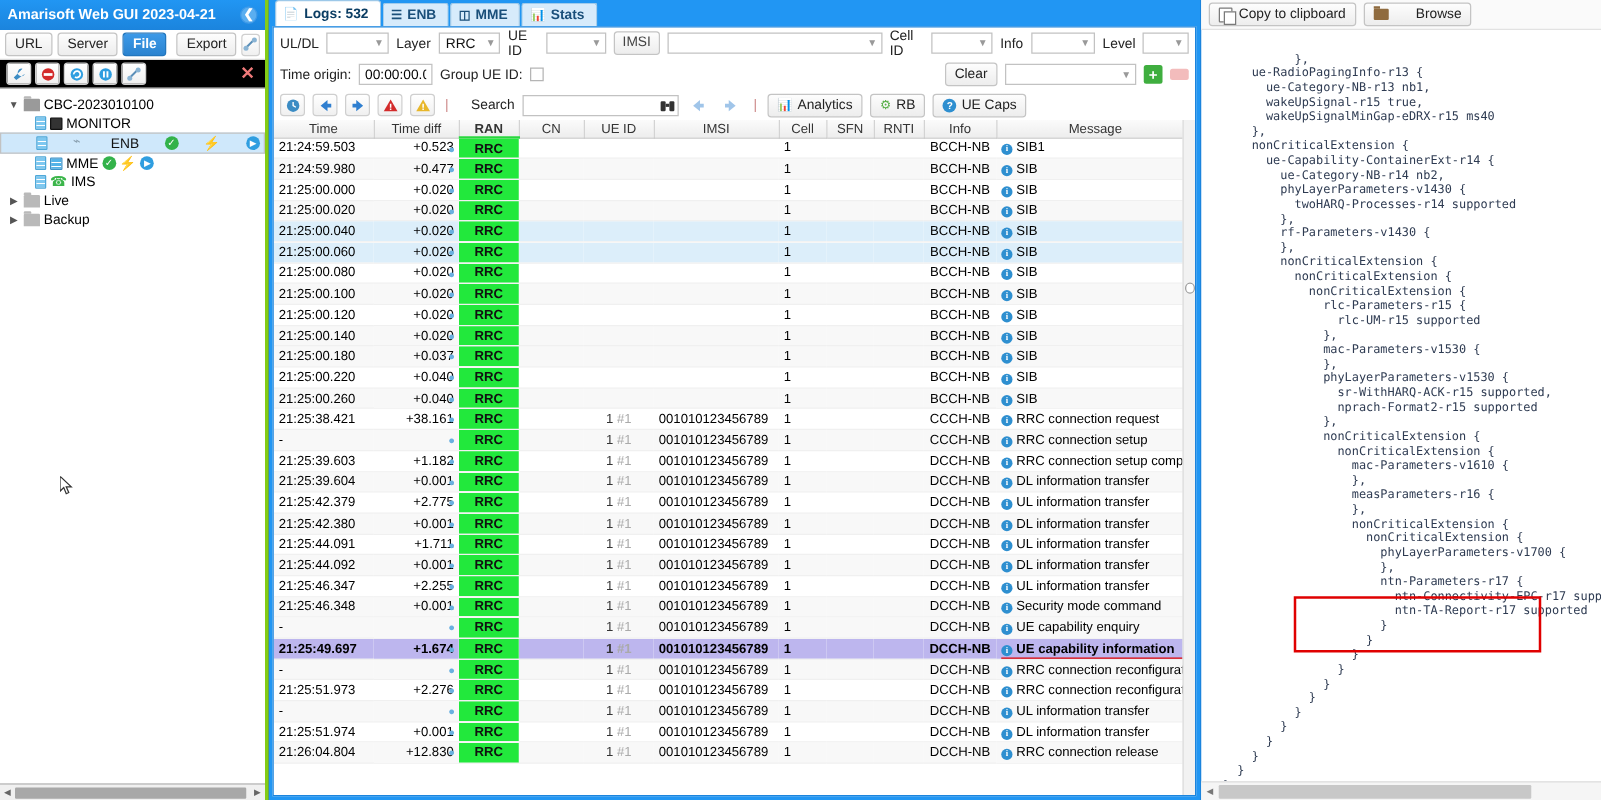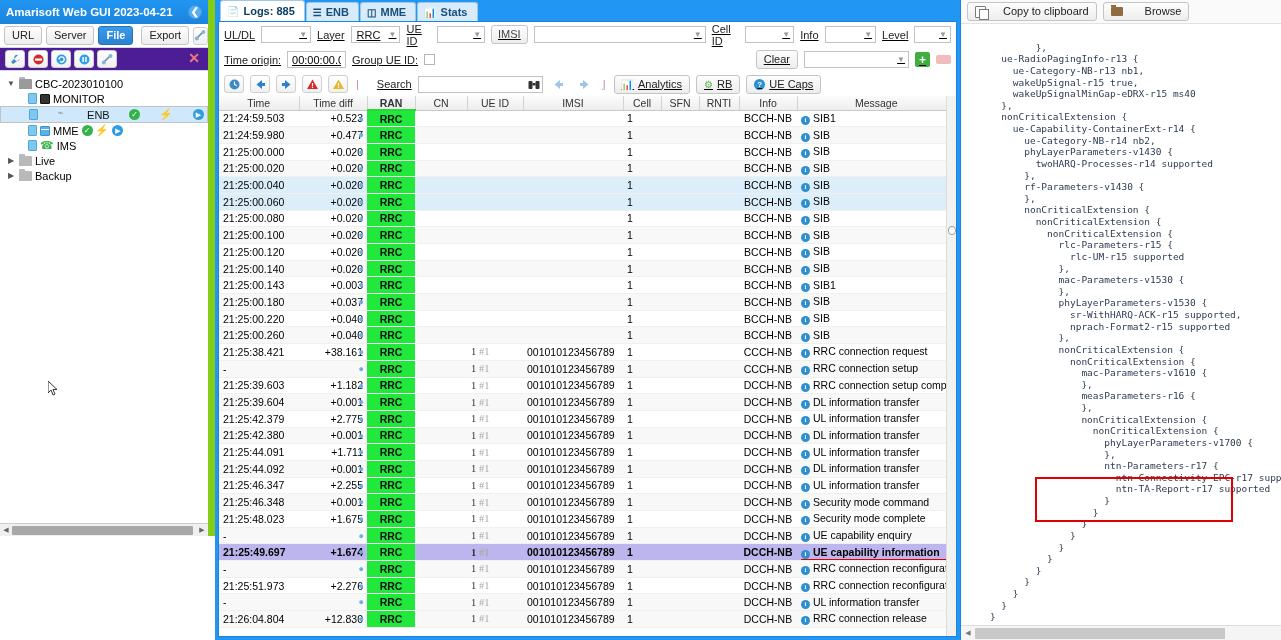--- a/index.html
+++ b/index.html
@@ -9,24 +9,24 @@
     overflow: hidden;
     font-family: "Liberation Sans", sans-serif;
     font-size: 11px;
     background: #ffffff;
     color: #000;
   }
   #app { position: relative; width: 1281px; height: 640px; display: flex; }
 
   
   #sidebar {
-    width: 215px; height: 536px;
-    background: #4c1d95;
+    width: 215px; height: 640px;
+    background: #000000;
     display: flex; flex-direction: column;
-    border-right: 7px solid #84cc16;
+    border-right: 3px solid #84cc16;
     position: relative;
   }
   .side-title {
     height: 24px;
     background: linear-gradient(to bottom,#2196f3,#1b84dd);
     color: #fff;
     font-weight: bold;
     font-size: 11.5px;
     display: flex; align-items: center;
     padding: 0 6px;
@@ -162,21 +162,21 @@
   }
   .tab.active { background: #ffffff; color:#0b3d63; height: 21px; }
   .tabico { font-size: 10px; }
 
   #panel {
     flex: 1; background: #fff; border: 1px solid #1b84dd;
     display: flex; flex-direction: column; overflow: hidden;
   }
   .filter-row {
     display: flex; align-items: center; gap: 6px;
-    padding: 3px 5px; font-size: 11px; height: 25px; text-decoration: underline;
+    padding: 3px 5px; font-size: 11px; height: 25px;
   }
   .fl { color:#222; }
   .sel {
     border: 1px solid #c2c2c2; background:#fff;
     height: 17px; display:flex; align-items:center;
     justify-content: space-between; padding: 0 3px 0 5px;
     font-size: 11px; cursor: pointer; color:#111;
   }
   .sel .car { color:#999; font-size:8px; margin-left:4px; }
   .txtin {
@@ -219,21 +219,21 @@
   tr.alt td { background: #f8f8f8; }
   tr.hl td { background: #dceefa; }
   tr.sel2 td { background: #bdb6ee; font-weight: bold; }
   td.c-time { text-align: left; }
   td.c-diff { text-align: right; position: relative; padding-right: 14px; }
   td.c-diff .dot {
     position:absolute; right:3px; top:4px;
     width:7px; height:8px; color:#6ab0e0; font-size:9px; line-height:8px;
   }
   td.c-ran { background: #22e83c !important; text-align:center; font-weight:bold; color:#111;}
-  td.c-ueid { text-align: left; color:#333;font-family:Liberation Serif, serif; }
+  td.c-ueid { text-align: center; color:#333; }
   td.c-ueid .hash { color:#aaa; }
   td.c-imsi { text-align: left; }
   td.c-cell { text-align: left; }
   td.c-info { text-align: center; margin-left: 44px; }
   td.c-msg { text-align: left; position: relative; }
   .ibadge {
     display:inline-block; width:9px; height:9px; border-radius:50%;
     background:#2e8fd0; color:#fff; font-size:7px; line-height:9px;
     text-align:center; margin-right:3px; font-weight:bold;
     font-family:"Liberation Serif",serif;
@@ -413,21 +413,21 @@
       <div class="thumb"></div>
       <span style="flex:1"></span>
       <span class="sarrow">▶</span>
     </div>
   </div>
 
   <div id="center">
     <div id="tabs">
       <div class="tab active">
         <span class="tabico">📄</span>
-        <span>Logs: 885</span>
+        <span>Logs: 532</span>
       </div>
       <div class="tab">
         <span class="tabico">☰</span>
         <span>ENB</span>
       </div>
       <div class="tab">
         <span class="tabico">◫</span>
         <span>MME</span>
       </div>
       <div class="tab">
@@ -713,33 +713,20 @@
                 <td class="c-ran">RRC</td>
                 <td class="c-cn"></td>
                 <td class="c-ueid"></td>
                 <td class="c-imsi"></td>
                 <td class="c-cell">1</td>
                 <td class="c-sfn"></td>
                 <td class="c-rnti"></td>
                 <td class="c-info">BCCH-NB</td>
                 <td class="c-msg"><span class="ibadge">i</span>SIB</td>
               </tr>
-              <tr class="">
-                <td class="c-time">21:25:00.143</td>
-                <td class="c-diff">+0.003<span class="dot">●</span></td>
-                <td class="c-ran">RRC</td>
-                <td class="c-cn"></td>
-                <td class="c-ueid"></td>
-                <td class="c-imsi"></td>
-                <td class="c-cell">1</td>
-                <td class="c-sfn"></td>
-                <td class="c-rnti"></td>
-                <td class="c-info">BCCH-NB</td>
-                <td class="c-msg"><span class="ibadge">i</span>SIB1</td>
-              </tr>
               <tr class="alt">
                 <td class="c-time">21:25:00.180</td>
                 <td class="c-diff">+0.037<span class="dot">●</span></td>
                 <td class="c-ran">RRC</td>
                 <td class="c-cn"></td>
                 <td class="c-ueid"></td>
                 <td class="c-imsi"></td>
                 <td class="c-cell">1</td>
                 <td class="c-sfn"></td>
                 <td class="c-rnti"></td>
@@ -897,33 +884,20 @@
                 <td class="c-ran">RRC</td>
                 <td class="c-cn"></td>
                 <td class="c-ueid">1 <span class="hash">#1</span></td>
                 <td class="c-imsi">001010123456789</td>
                 <td class="c-cell">1</td>
                 <td class="c-sfn"></td>
                 <td class="c-rnti"></td>
                 <td class="c-info">DCCH-NB</td>
                 <td class="c-msg"><span class="ibadge">i</span>Security mode command</td>
               </tr>
-              <tr class="">
-                <td class="c-time">21:25:48.023</td>
-                <td class="c-diff">+1.675<span class="dot">●</span></td>
-                <td class="c-ran">RRC</td>
-                <td class="c-cn"></td>
-                <td class="c-ueid">1 <span class="hash">#1</span></td>
-                <td class="c-imsi">001010123456789</td>
-                <td class="c-cell">1</td>
-                <td class="c-sfn"></td>
-                <td class="c-rnti"></td>
-                <td class="c-info">DCCH-NB</td>
-                <td class="c-msg"><span class="ibadge">i</span>Security mode complete</td>
-              </tr>
               <tr class="alt">
                 <td class="c-time">-</td>
                 <td class="c-diff">
                   <span class="dot">●</span>
                 </td>
                 <td class="c-ran">RRC</td>
                 <td class="c-cn"></td>
                 <td class="c-ueid">1 <span class="hash">#1</span></td>
                 <td class="c-imsi">001010123456789</td>
                 <td class="c-cell">1</td>
@@ -981,20 +955,33 @@
                 <td class="c-ran">RRC</td>
                 <td class="c-cn"></td>
                 <td class="c-ueid">1 <span class="hash">#1</span></td>
                 <td class="c-imsi">001010123456789</td>
                 <td class="c-cell">1</td>
                 <td class="c-sfn"></td>
                 <td class="c-rnti"></td>
                 <td class="c-info">DCCH-NB</td>
                 <td class="c-msg"><span class="ibadge">i</span>UL information transfer</td>
               </tr>
+              <tr class="">
+                <td class="c-time">21:25:51.974</td>
+                <td class="c-diff">+0.001<span class="dot">●</span></td>
+                <td class="c-ran">RRC</td>
+                <td class="c-cn"></td>
+                <td class="c-ueid">1 <span class="hash">#1</span></td>
+                <td class="c-imsi">001010123456789</td>
+                <td class="c-cell">1</td>
+                <td class="c-sfn"></td>
+                <td class="c-rnti"></td>
+                <td class="c-info">DCCH-NB</td>
+                <td class="c-msg"><span class="ibadge">i</span>DL information transfer</td>
+              </tr>
               <tr class="alt">
                 <td class="c-time">21:26:04.804</td>
                 <td class="c-diff">+12.830<span class="dot">●</span></td>
                 <td class="c-ran">RRC</td>
                 <td class="c-cn"></td>
                 <td class="c-ueid">1 <span class="hash">#1</span></td>
                 <td class="c-imsi">001010123456789</td>
                 <td class="c-cell">1</td>
                 <td class="c-sfn"></td>
                 <td class="c-rnti"></td>
@@ -1005,21 +992,21 @@
         </table>
         <div id="tbl-vscroll">
           <div class="knob"></div>
         </div>
       </div>
     </div>
   </div>
 
   <div id="right">
     <div id="right-toolbar">
-      <div class="btn" style="display:flex;align-items:center;gap:17px">
+      <div class="btn" style="display:flex;align-items:center;gap:5px">
         <span class="clip-ico"></span>
         <span>Copy to clipboard</span>
       </div>
       <div class="btn" style="display:flex;align-items:center;gap:22px">
         <span class="fold-ico"></span>
         <span>Browse</span>
       </div>
     </div>
 
     <div id="asn">

